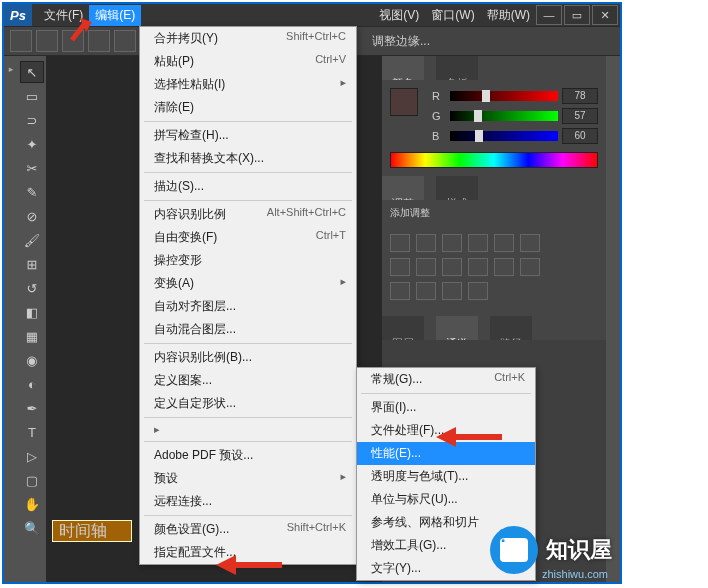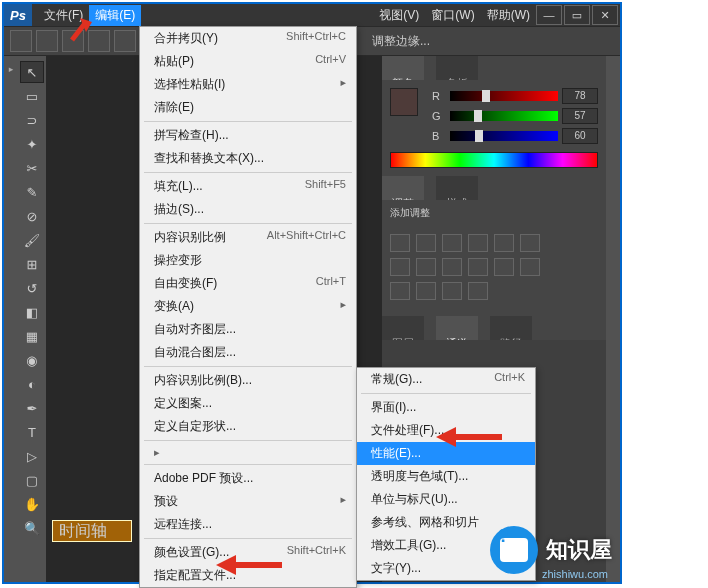--- a/index.html
+++ b/index.html
@@ -225,37 +225,33 @@
       </div>
   <div class="sep"></div>
   <div class="item">
         <span class="lbl">拼写检查(H)...</span>
       </div>
   <div class="item">
         <span class="lbl">查找和替换文本(X)...</span>
       </div>
   <div class="sep"></div>
   <div class="item">
-        <span class="lbl">填充(L)...</span>
-        <span class="sc">Shift+F5</span>
-      </div>
-  <div class="item">
         <span class="lbl">描边(S)...</span>
       </div>
   <div class="sep"></div>
   <div class="item">
         <span class="lbl">内容识别比例</span>
         <span class="sc">Alt+Shift+Ctrl+C</span>
       </div>
   <div class="item">
-        <span class="lbl">操控变形</span>
-      </div>
-  <div class="item">
         <span class="lbl">自由变换(F)</span>
         <span class="sc">Ctrl+T</span>
+      </div>
+  <div class="item">
+        <span class="lbl">操控变形</span>
       </div>
   <div class="item">
         <span class="lbl">变换(A)</span>
         <span class="sub">▸</span>
       </div>
   <div class="item">
         <span class="lbl">自动对齐图层...</span>
       </div>
   <div class="item">
         <span class="lbl">自动混合图层...</span>

